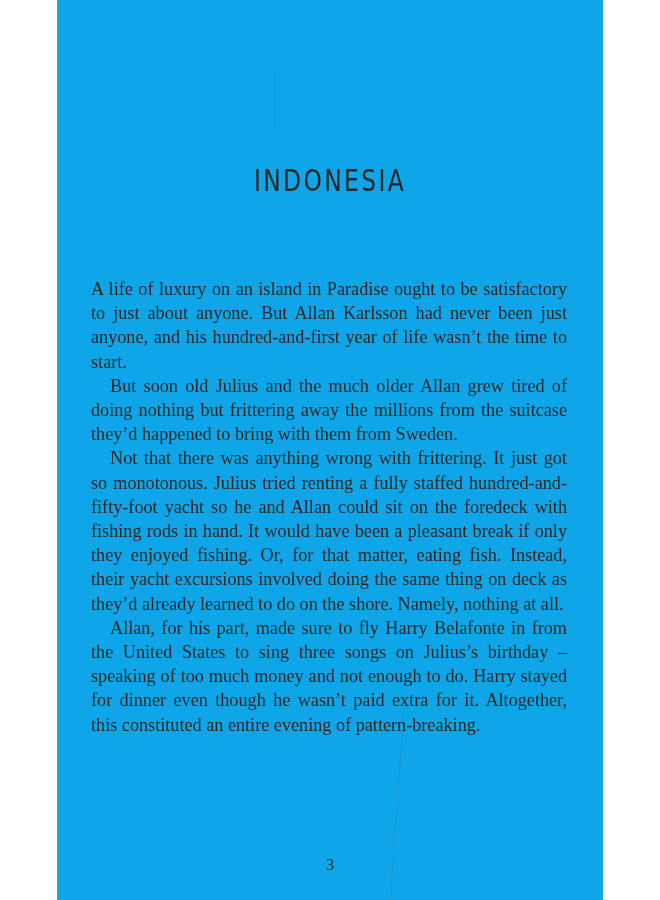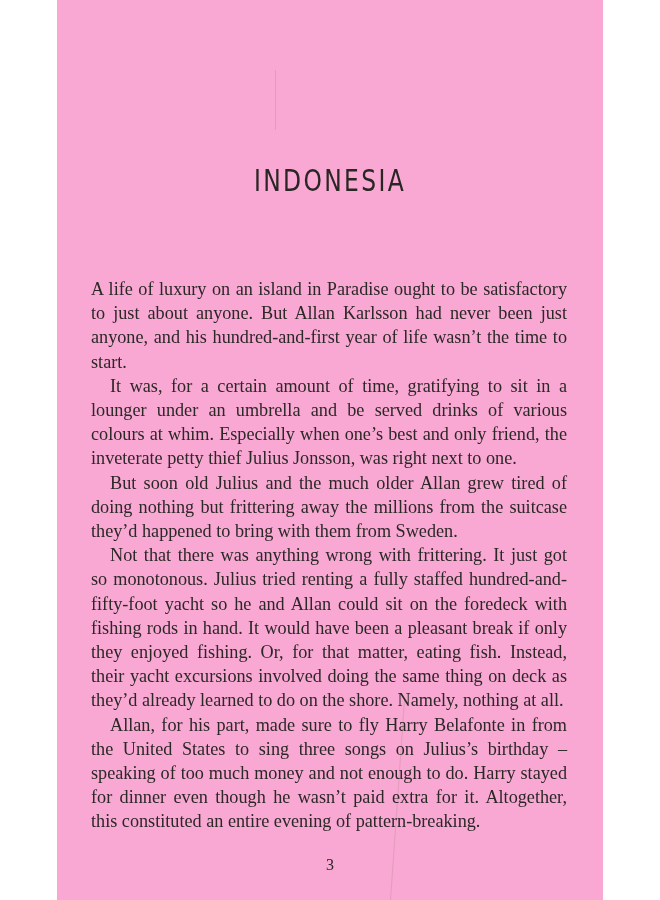--- a/index.html
+++ b/index.html
@@ -12,21 +12,21 @@
       height: 900px;
       position: relative;
       overflow: hidden;
     }
     .page {
       position: absolute;
       left: 57px;
       top: 0;
       width: 546px;
       height: 900px;
-      background: #f9a8d4;
+      background: #0ea5e9;
     }
     .chapter-title {
       position: absolute;
       left: 0;
       width: 100%;
       top: 163px;
       text-align: center;
       font-family: "DejaVu Sans", sans-serif;
       font-weight: normal;
       font-size: 30px;
@@ -76,20 +76,19 @@
 <body>
 
 <div class="page">
   <div class="fold" style="left:218px; top:70px; height:60px;"></div>
   <div class="fold" style="left:340px; top:700px; height:200px; transform:rotate(4deg);"></div>
 
   <h1 class="chapter-title">INDONESIA</h1>
 
   <div class="body-text">
     <p class="first">A life of luxury on an island in Paradise ought to be satisfactory to just about anyone. But Allan Karlsson had never been just anyone, and his hundred-and-first year of life wasn’t the time to start.</p>
-    <p>It was, for a certain amount of time, gratifying to sit in a lounger under an umbrella and be served drinks of various colours at whim. Especially when one’s best and only friend, the inveterate petty thief Julius Jonsson, was right next to one.</p>
     <p>But soon old Julius and the much older Allan grew tired of doing nothing but frittering away the millions from the suitcase they’d happened to bring with them from Sweden.</p>
     <p>Not that there was anything wrong with frittering. It just got so monotonous. Julius tried renting a fully staffed hundred-and-fifty-foot yacht so he and Allan could sit on the foredeck with fishing rods in hand. It would have been a pleasant break if only they enjoyed fishing. Or, for that matter, eating fish. Instead, their yacht excursions involved doing the same thing on deck as they’d already learned to do on the shore. Namely, nothing at all.</p>
     <p>Allan, for his part, made sure to fly Harry Belafonte in from the United States to sing three songs on Julius’s birthday – speaking of too much money and not enough to do. Harry stayed for dinner even though he wasn’t paid extra for it. Altogether, this constituted an entire evening of pattern-breaking.</p>
   </div>
 
   <div class="page-number">3</div>
 </div>
 
 </body></html>

